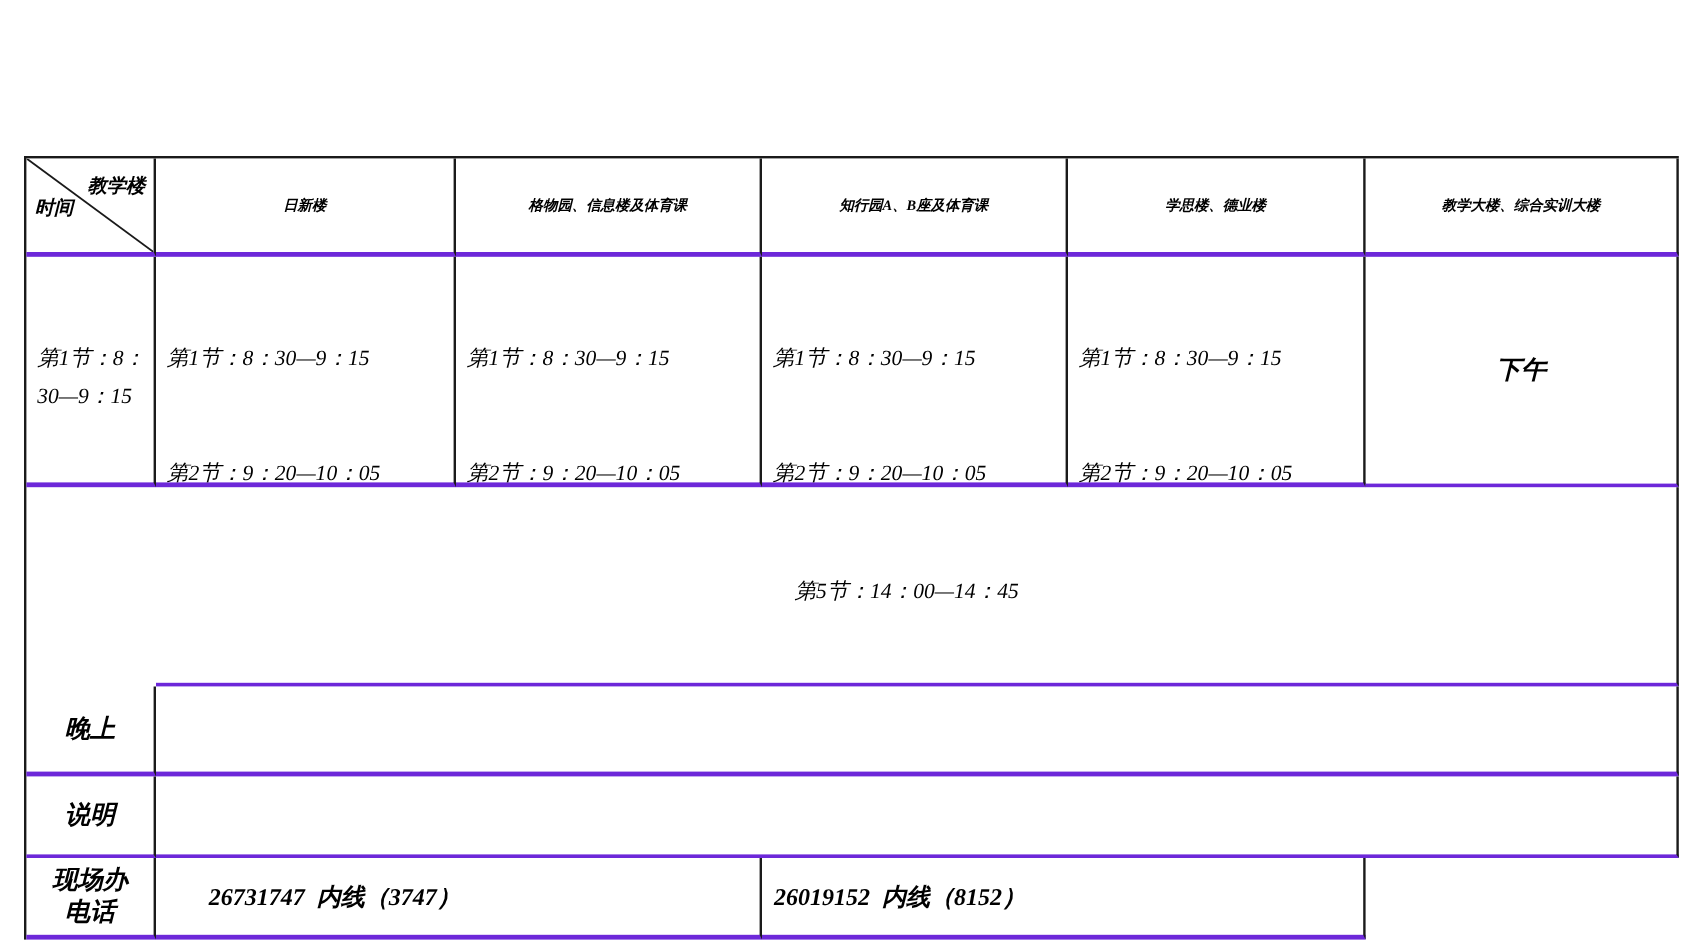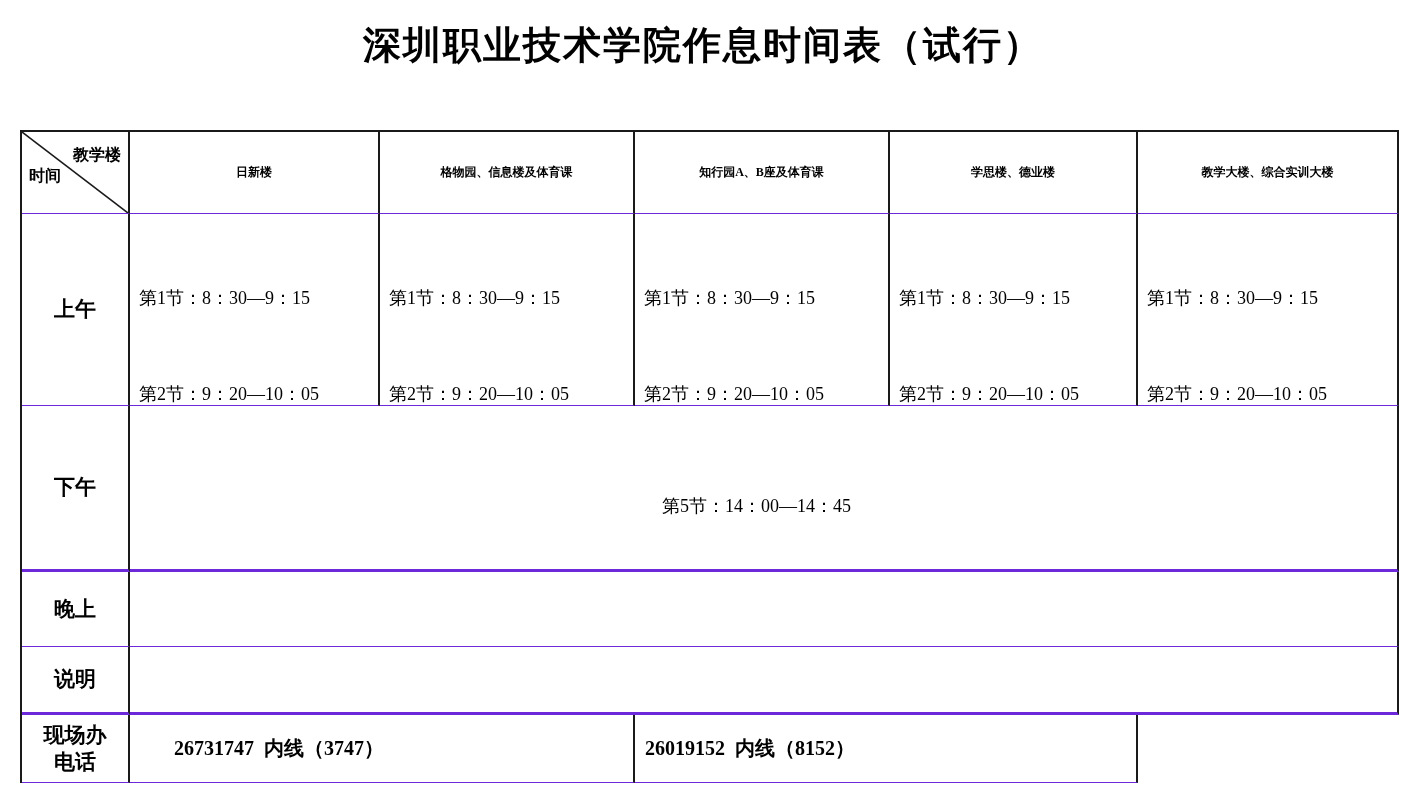--- a/index.html
+++ b/index.html
@@ -14,21 +14,21 @@
     text-align:center; font-size:38px; font-weight:bold; letter-spacing:2px;
     color:#000;
   }
   .tbl {
     position:absolute; left:20px; top:130px;
     display:grid;
     grid-template-columns:108px 250px 255px 255px 248px 261px;
     grid-template-rows:82px 192px 166px 75px 68px 68px;
     border-top:2px solid #1a1a1a; border-left:2px solid #1a1a1a;
   }
-  .c { border-right:2px solid #1a1a1a; border-bottom:1px solid #6d28d9; overflow:hidden; }
+  .c { border-right:2px solid #1a1a1a; border-bottom:4px solid #6d28d9; overflow:hidden;font-style:italic; }
   .thickb { border-bottom-width:3px; }
 
   
   .corner { position:relative; }
   .corner svg { position:absolute; top:0; left:0; width:100%; height:100%; }
   .corner .tr { position:absolute; top:13px; right:7px; font-size:16px; font-weight:bold; }
   .corner .bl { position:absolute; bottom:26px; left:7px; font-size:16px; font-weight:bold; }
 
   .hd {
     display:flex; align-items:center; justify-content:center;
@@ -38,55 +38,53 @@
     display:flex; align-items:center; justify-content:center;
     font-size:21px; font-weight:bold; text-align:center; line-height:27px;
   }
   .sched {
     padding:4px 3px 0 9px; font-size:18px; line-height:32px;
     white-space:pre-wrap;
   }
   .sched .ln { white-space:pre-wrap; }
 
   .span-all { grid-column:2 / 7; }
-  .afternoon { padding:20px 0 0 532px; font-size:18px; line-height:32px; white-space:pre-wrap; }
+  .afternoon { padding:6px 0 0 532px; font-size:18px; line-height:32px; white-space:pre-wrap; }
   .evening { text-align:center; padding-top:9px; font-size:18px; line-height:32px; white-space:pre-wrap; }
   .notes { padding:11px 8px 0 7px; font-size:18px; line-height:30px; white-space:pre-wrap; }
 
   .ph {
     display:flex; align-items:center; padding-left:10px;
     font-size:20px; font-weight:600; white-space:pre;
   }
   .ph1 { grid-column:2 / 4;padding-left:44px; }
   .ph2 { grid-column:4 / 6; }
   .ph3 { grid-column:6 / 7; }
 </style>
 </head>
 <body>
 
 <div class="sheet">
 
-  <div class="title">深圳职业技术学院作息时间表（试行）</div>
 
   <div class="tbl">
 
     <div class="c corner">
       <svg viewBox="0 0 108 82" preserveAspectRatio="none">
         <line x1="0" y1="0" x2="108" y2="82" stroke="#1a1a1a" stroke-width="1.6"></line>
       </svg>
       <span class="tr">教学楼</span>
       <span class="bl">时间</span>
     </div>
     <div class="c hd">日新楼</div>
     <div class="c hd">格物园、信息楼及体育课</div>
     <div class="c hd">知行园A、B座及体育课</div>
     <div class="c hd">学思楼、德业楼</div>
     <div class="c hd">教学大楼、综合实训大楼</div>
 
-    <div class="c rowlab">上午</div>
     <div class="c sched">
       <div class="ln">第1节：8：30—9：15</div>
       <div class="ln">第2节：9：20—10：05</div>
       
       
       
     </div>
     <div class="c sched">
       <div class="ln">第1节：8：30—9：15</div>
       <div class="ln">第2节：9：20—10：05</div>

